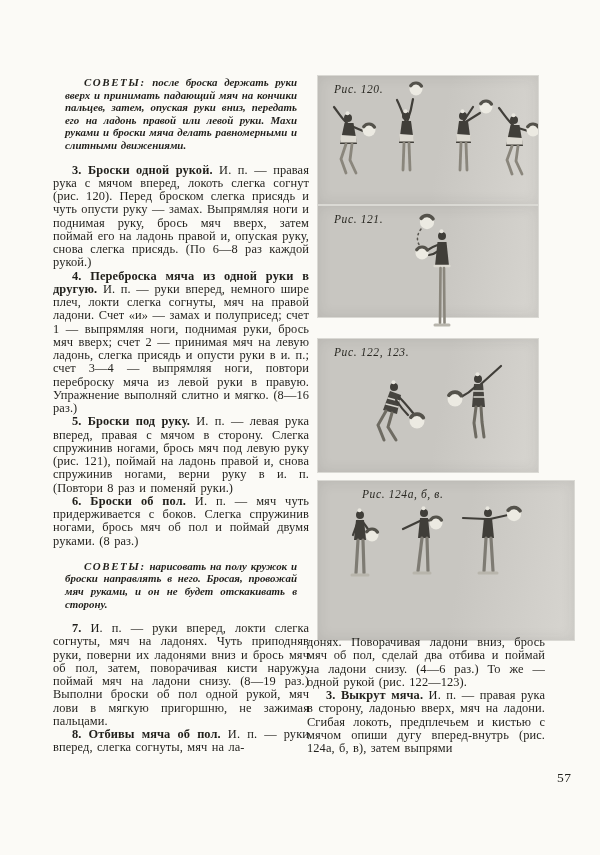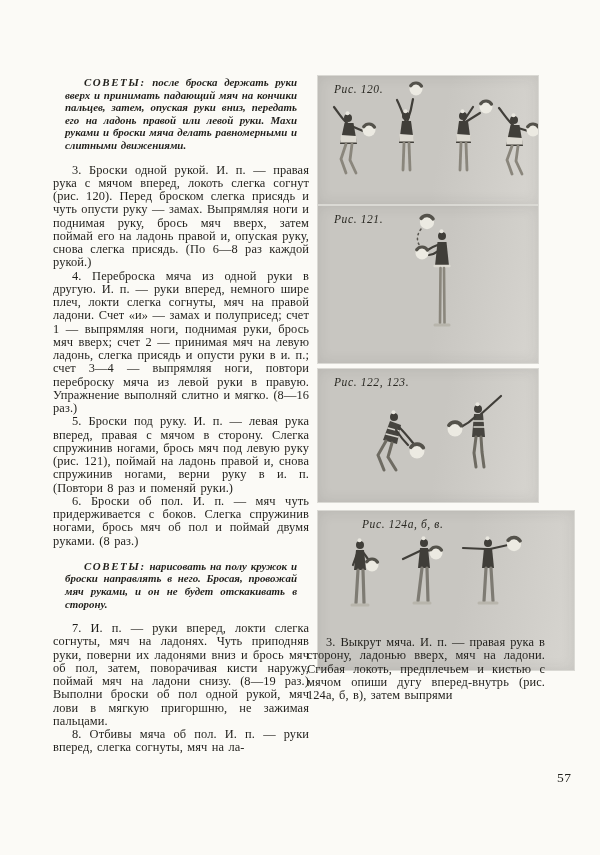--- a/index.html
+++ b/index.html
@@ -20,37 +20,37 @@
     text-align:justify;
   }
   #right-col{
     position:absolute;left:307px;top:636px;width:238px;
     text-align:justify;
   }
   .body-para{
     font-size:12.4px;line-height:13.25px;margin:0;
     text-indent:19px;letter-spacing:.1px;word-spacing:1.2px;
   }
-  .body-para .lead{font-weight:normal;}
+  .body-para .lead{font-weight:bold;}
   .advice-para{
     font-size:10.9px;line-height:12.6px;margin:12px;
     text-indent:19px;font-weight:bold;font-style:italic;
     word-spacing:1px;
   }
   .advice-para .lead{letter-spacing:1.6px;}
   .continuation{text-indent:0;}
   
   #fig-col{position:absolute;left:318px;top:76px;width:220px;}
   .panel{
     position:relative;width:220px;
     background:linear-gradient(100deg,var(--panel_bg) 55%,#d7d5d0);
     box-shadow:inset 0 0 14px rgba(40,40,35,.10), 0 0 0 1px rgba(120,118,110,.25);
   }
   .panel-120{height:128px;margin-bottom:2px;}
-  .panel-121{height:157px;margin-bottom:6px;}
+  .panel-121{height:111px;margin-bottom:22px;}
   .panel-122{height:133px;margin-bottom:9px;}
   .panel-124{height:159px;padding-left:36px;}
   .panel svg{position:absolute;left:0;top:0;}
   .caption{
     position:absolute;top:7px;left:16px;
     font-style:italic;font-size:11.5px;letter-spacing:.6px;color:#2a2923;
   }
   .panel-124 .caption{left:44px;}
   
   #page-number{
@@ -254,20 +254,23 @@
           <path d="M3,25 L5,58" stroke="#7E7B73" stroke-width="3.2" fill="none"></path>
           <path d="M-9,60 L9,60" stroke="#B8B5AC" stroke-width="3"></path>
         </g>
       </g>
     </svg>
   </div>
 </div>
 
 
 <div id="right-col">
+  <p class="body-para continuation">
+    <span>донях. Поворачивая ладони вниз, брось мяч об пол, сделай два отбива и поймай на ладони снизу. (4—6 раз.) То же — одной рукой (рис. 122—123).</span>
+  </p>
   <p class="body-para">
     <span class="lead">3. Выкрут мяча.</span>
     <span>И. п. — правая рука в сторону, ладонью вверх, мяч на ладони. Сгибая локоть, предплечьем и кистью с мячом опиши дугу вперед-внутрь (рис. 124а, б, в), затем выпрями</span>
   </p>
 </div>
 
 
 <div id="page-number">57</div>
 
 

